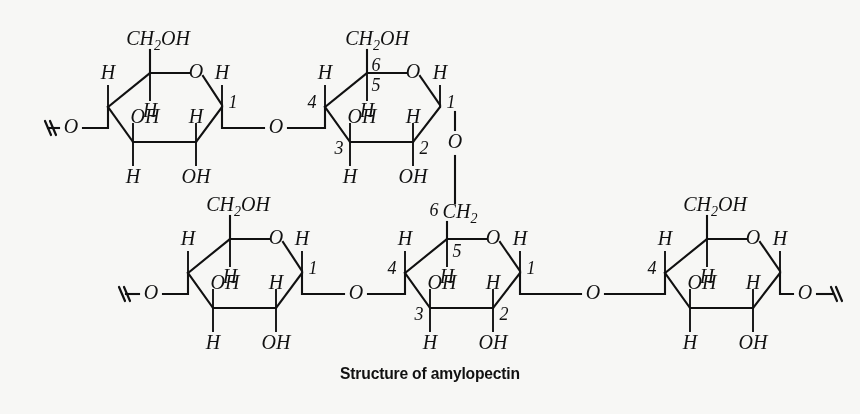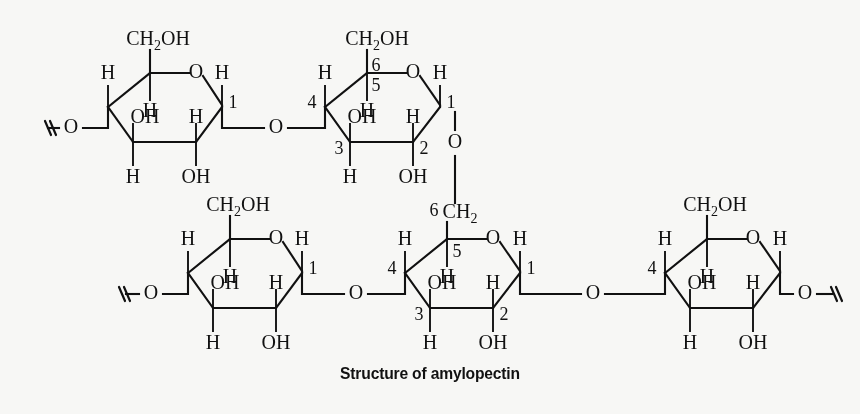--- a/index.html
+++ b/index.html
@@ -5,21 +5,21 @@
   html,body{margin:0;padding:0;}
   body{
     width:860px;height:414px;
     background:#f7f7f5;
     font-family:"Liberation Serif",serif;
     overflow:hidden;
     position:relative;
   }
   #figure{
     position:absolute;inset:0;
-    width:860px;height:414px;
+    width:860px;height:414px;font-style:italic;
   }
   #figure svg{display:block;width:860px;height:414px;}
 
   .bond{stroke:#111;stroke-width:2.1;fill:none;stroke-linecap:square;}
   .bond-thin{stroke:#111;stroke-width:1.9;fill:none;stroke-linecap:square;}
   .squiggle{stroke:#111;stroke-width:2.2;fill:none;stroke-linecap:round;}
 
   .atom{
     font-family:"Liberation Serif",serif;
     font-size:20px;

